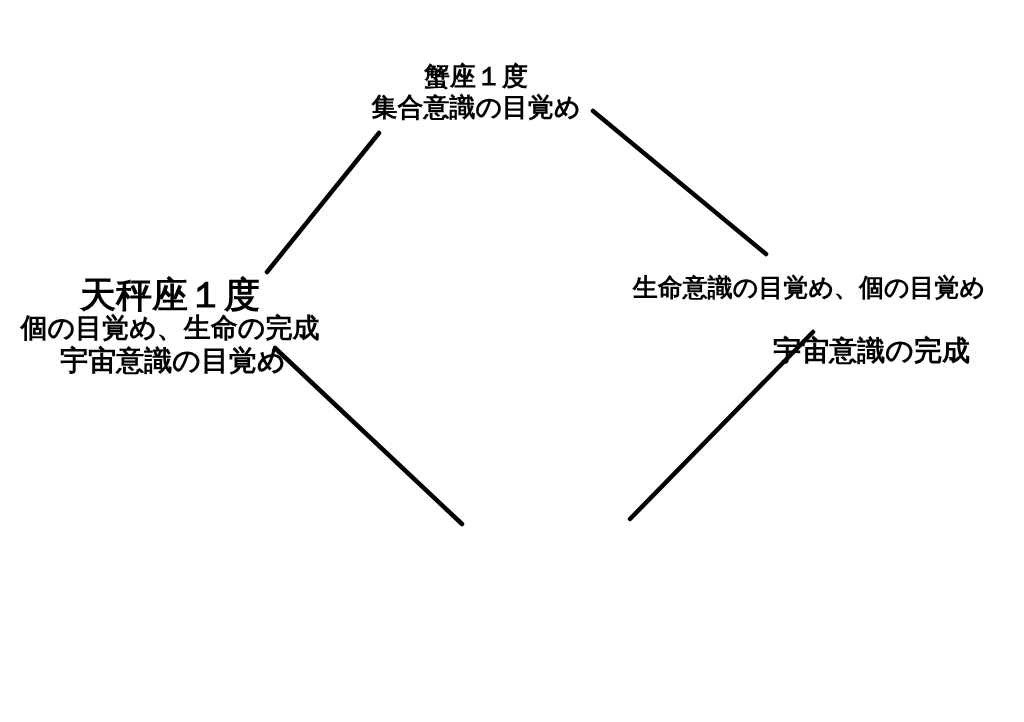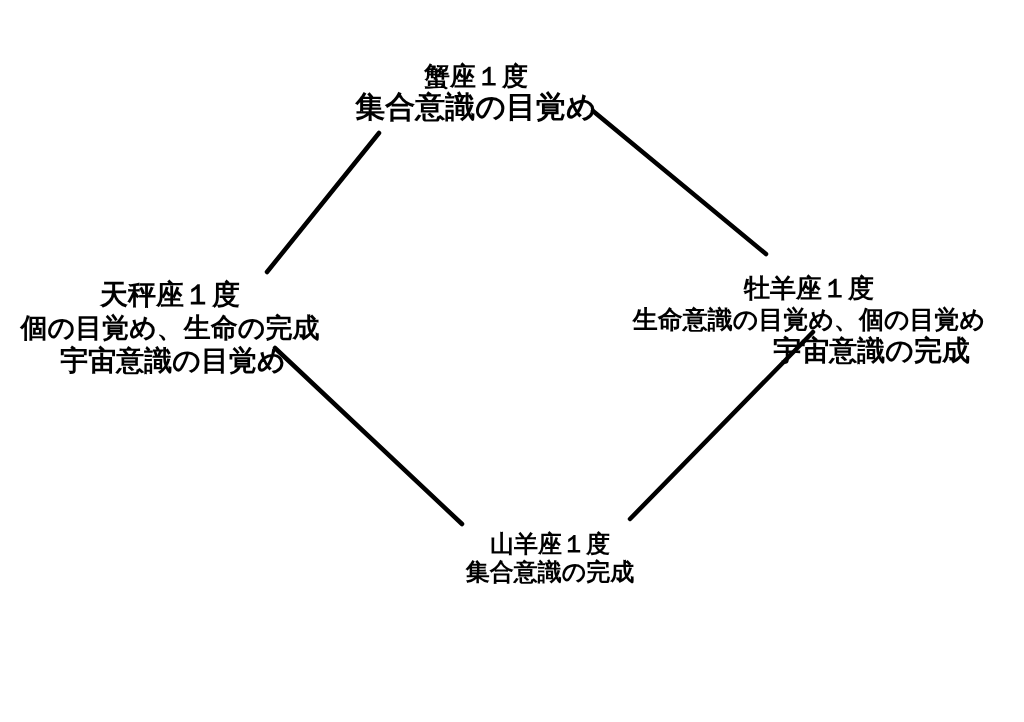--- a/index.html
+++ b/index.html
@@ -31,24 +31,24 @@
     white-space: nowrap;
     transform: translateX(-50%);
   }
   .node .title,
   .node .subtitle {
     white-space: nowrap;
   }
   
   .node-top { left: 476px; top: 60px; }
   .node-top .title    { font-size: 26px; line-height: 32px; }
-  .node-top .subtitle { font-size: 30px; line-height: 30px; }
+  .node-top .subtitle { font-size: 26px; line-height: 30px; }
   
   .node-left { left: 170px; top: 278px; }
-  .node-left .title    { font-size: 28px; line-height: 34px; }
+  .node-left .title    { font-size: 36px; line-height: 34px; }
   .node-left .subtitle { font-size: 27px; line-height: 32px; }
   .note-left {
     position: absolute;
     left: 173px; top: 346px;
     transform: translateX(-50%);
     font-size: 28px; line-height: 30px;
     white-space: nowrap;
   }
   
   .node-right { left: 809px; top: 272px; }
@@ -83,23 +83,18 @@
     <div class="subtitle">集合意識の目覚め</div>
   </div>
 
   <div class="node node-left">
     <div class="title">天秤座１度</div>
     <div class="subtitle">個の目覚め、生命の完成</div>
   </div>
   <div class="note-left">宇宙意識の目覚め</div>
 
   <div class="node node-right">
-    <div class="title">牡羊座１度</div>
     <div class="subtitle">生命意識の目覚め、個の目覚め</div>
   </div>
   <div class="note-right">宇宙意識の完成</div>
 
-  <div class="node node-bottom">
-    <div class="title">山羊座１度</div>
-    <div class="subtitle">集合意識の完成</div>
-  </div>
 
 </div>
 
 </body></html>

